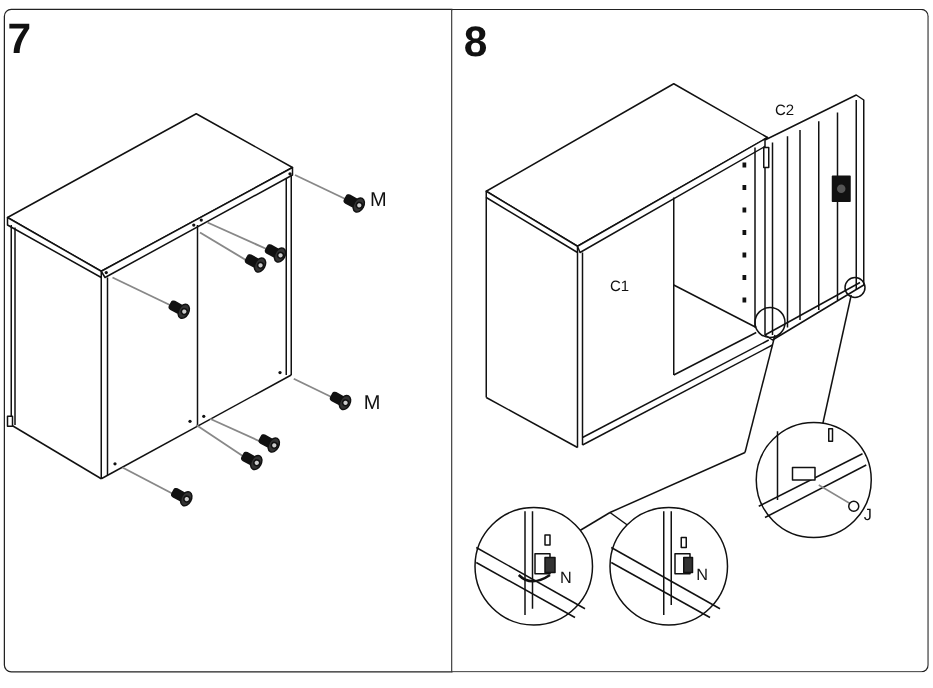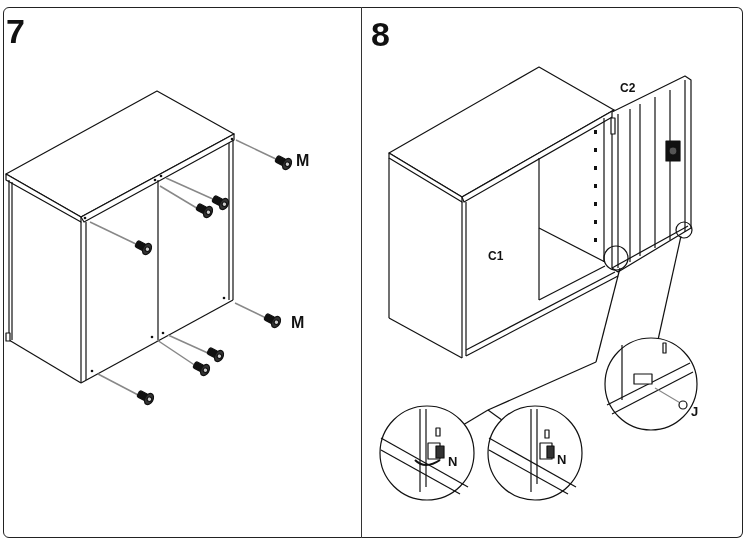--- a/index.html
+++ b/index.html
@@ -1,21 +1,21 @@
 <!DOCTYPE html>
 <html><head>
 <meta charset="utf-8">
 <style>
   html, body { margin:0; padding:0; background:#fff; }
   body { width:746px; height:550px; position:relative; overflow:hidden; font-family:"Liberation Sans", sans-serif; }
   .panel { position:absolute; top:7px; height:531px; border:1.5px solid #222; box-sizing:border-box; background:#fff; }
   #panel7 { left:3px; width:359px; border-radius:6px 0 0 6px; }
   #panel8 { left:361px; width:382px; border-left:1px solid #333; border-radius:0 6px 6px 0; }
   .step { position:absolute; font-weight:bold; font-size:34px; color:#111; line-height:1; }
-  .lbl { position:absolute; font-weight:bold; color:#111; }
+  .lbl { position:absolute; font-weight:normal; color:#111; }
   svg { position:absolute; left:0; top:0; }
 </style>
 </head>
 <body>
 
 <div class="panel" id="panel7"></div>
 <div class="panel" id="panel8"></div>
 
 <svg width="746" height="550" viewBox="0 0 746 550" fill="none" stroke="#111" stroke-width="1.2" stroke-linejoin="round">
 
@@ -181,17 +181,17 @@
     <circle cx="683" cy="405" r="4" fill="#fff"></circle>
   </g>
 </svg>
 
 <div class="step" style="left:6px;top:14px;">7</div>
 <div class="step" style="left:371px;top:17px;">8</div>
 
 <div class="lbl" style="left:296px;top:152px;font-size:16px;">M</div>
 <div class="lbl" style="left:291px;top:314px;font-size:16px;">M</div>
 
-<div class="lbl" style="left:488px;top:249px;font-size:12px;">C1</div>
+<div class="lbl" style="left:488px;top:222px;font-size:12px;">C1</div>
 <div class="lbl" style="left:620px;top:81px;font-size:12px;">C2</div>
 <div class="lbl" style="left:448px;top:454px;font-size:13px;">N</div>
 <div class="lbl" style="left:557px;top:452px;font-size:13px;">N</div>
 <div class="lbl" style="left:691px;top:404px;font-size:13px;">J</div>
 
 </body></html>

